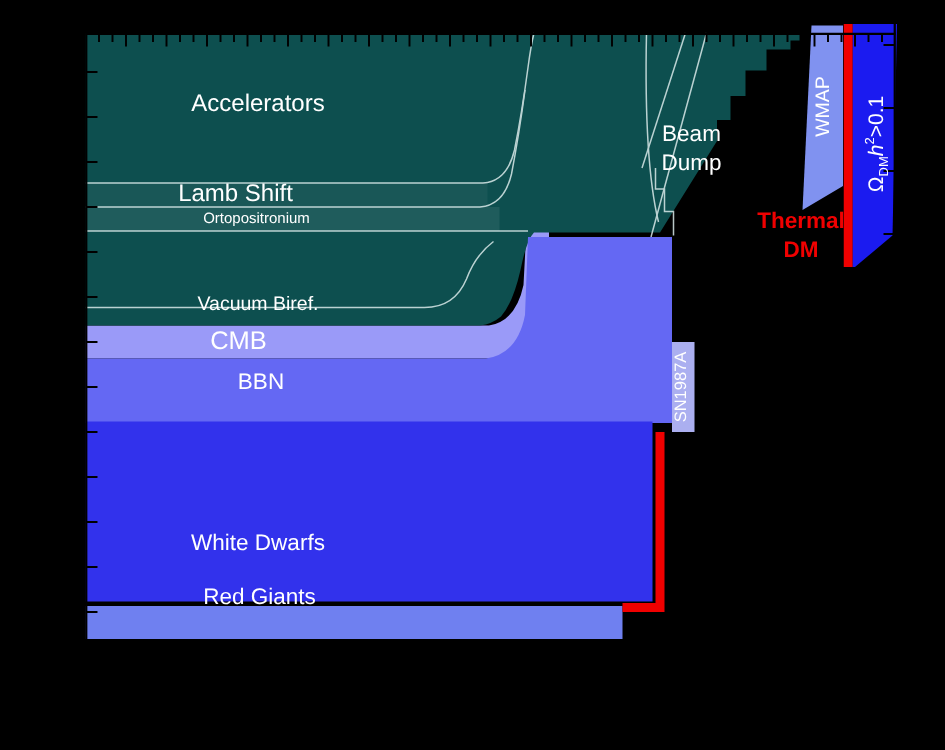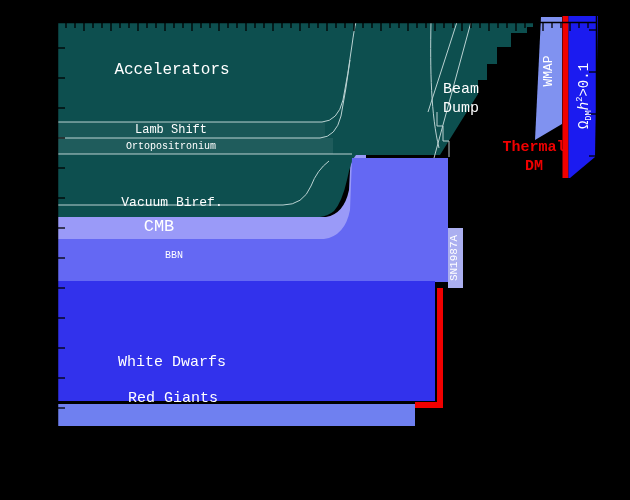--- a/index.html
+++ b/index.html
@@ -1,17 +1,17 @@
 <!DOCTYPE html>
 <html><head>
 <meta charset="utf-8">
 <style>
   html,body{margin:0;padding:0;background:#000;}
   #stage{position:relative;width:630px;height:500px;background:#000;overflow:hidden;
-         font-family:Liberation Mono, monospace;}
+         font-family:Liberation Sans, sans-serif;}
   #plot-svg{position:absolute;left:0;top:0;}
   .lbl{position:absolute;color:#fff;white-space:nowrap;transform:translate(-50%,-50%);
        text-align:center;line-height:1.25;}
   .rot{transform:translate(-50%,-50%) rotate(-90deg);}
   .red{color:#f00000;font-weight:bold;}
   .lbl sub{font-size:0.62em;}
   .lbl sup{font-size:0.62em;}
   .ital{font-style:italic;}
 </style>
 </head>
@@ -139,25 +139,25 @@
         <line x1="58" y1="408" x2="65" y2="408"></line>
         <line x1="58" y1="438" x2="65" y2="438"></line>
         <line x1="596" y1="30" x2="589" y2="30"></line>
         <line x1="596" y1="72" x2="589" y2="72"></line>
         <line x1="596" y1="114" x2="589" y2="114"></line>
         <line x1="596" y1="156" x2="589" y2="156"></line>
       </g>
   </svg>
 
   <div class="lbl" style="left:172px;top:70px;font-size:16px;">Accelerators</div>
-  <div class="lbl" style="left:171px;top:130px;font-size:12px;">Lamb Shift</div>
+  <div class="lbl" style="left:157px;top:130px;font-size:16px;">Lamb Shift</div>
   <div class="lbl" style="left:171px;top:147px;font-size:10px;">Ortopositronium</div>
   <div class="lbl" style="left:172px;top:203px;font-size:13px;">Vacuum Biref.</div>
   <div class="lbl" style="left:159px;top:227px;font-size:17px;">CMB</div>
-  <div class="lbl" style="left:174px;top:256px;font-size:10px;">BBN</div>
+  <div class="lbl" style="left:174px;top:256px;font-size:15px;">BBN</div>
   <div class="lbl" style="left:172px;top:363px;font-size:15px;">White Dwarfs</div>
   <div class="lbl" style="left:173px;top:399px;font-size:15px;">Red Giants</div>
 
   <div class="lbl" style="left:461px;top:100px;font-size:15px;">
     <span style="display:block;">Beam</span>
     <span style="display:block;">Dump</span>
   </div>
 
   <div class="lbl rot" style="left:549px;top:71px;font-size:13px;">WMAP</div>
   <div class="lbl rot" style="left:455px;top:258px;font-size:11px;">SN1987A</div>

